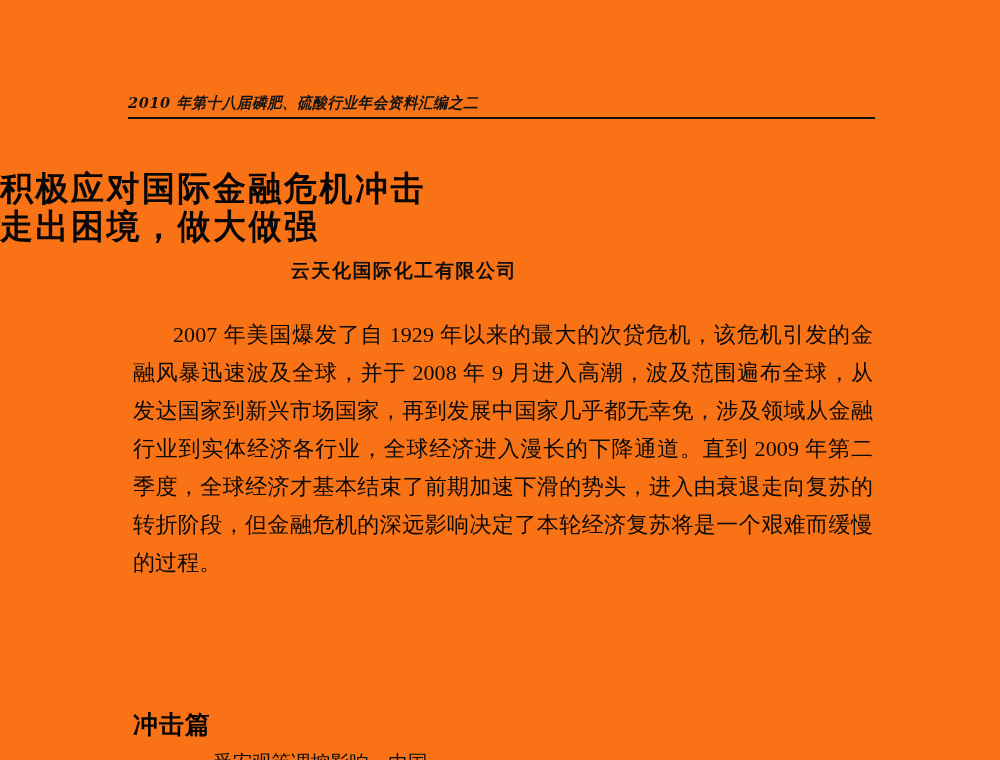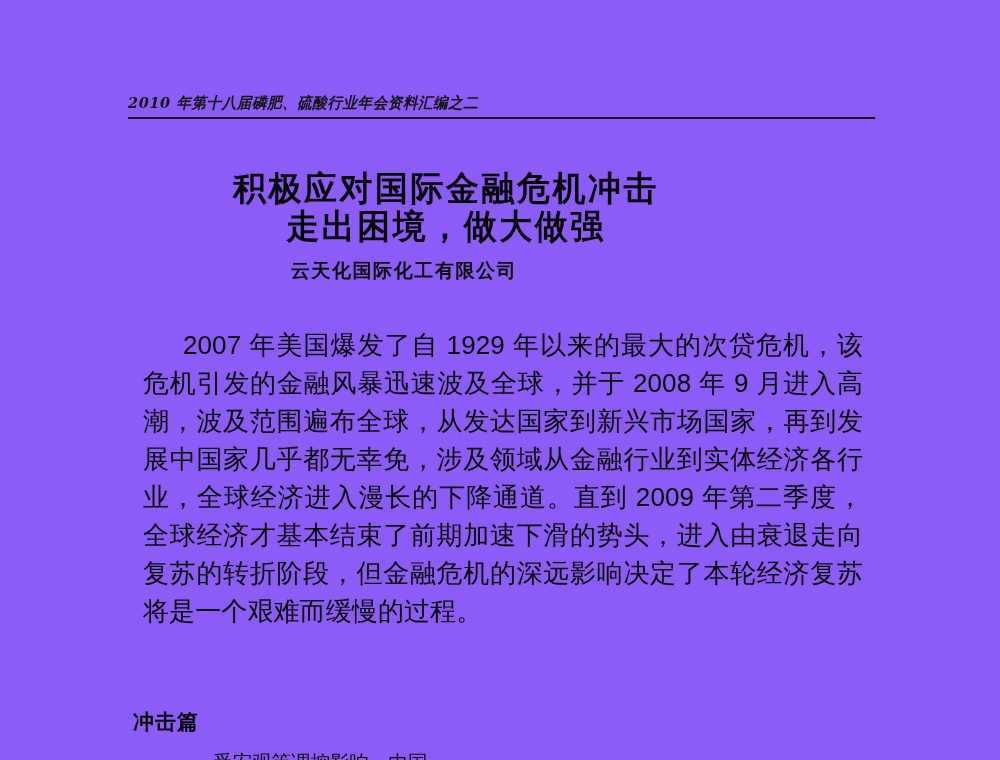--- a/index.html
+++ b/index.html
@@ -13,21 +13,21 @@
     position: relative;
     overflow: hidden;
     font-family: "DejaVu Sans", sans-serif;
     color: #000000;
     -webkit-font-smoothing: none;
   }
 
   .page {
     position: absolute;
     inset: 0;
-    background: #8b5cf6;
+    background: #f97316;
   }
 
   
   .header-zone {
     position: absolute;
     left: 128px;
     top: 92px;
     width: 748px;
   }
   .header-text {
@@ -48,21 +48,20 @@
     background: #111111;
     width: 747px;
   }
 
   
   .title-block {
     position: absolute;
     left: 0;
     top: 170px;
     width: 892px;
-    text-align: center;
   }
   .doc-title-line {
     font-family: "DejaVu Serif", serif;
     font-weight: 700;
     font-size: 33px;
     line-height: 38px;
     letter-spacing: 2.5px;
     color: #070707;
     white-space: nowrap;
     transform: scaleY(1.03);
@@ -82,39 +81,39 @@
   }
 
   
   .body-zone {
     position: absolute;
     left: 133px;
     top: 316px;
     width: 740px;
   }
   .para {
-    font-family: Liberation Sans, sans-serif;
-    font-size: 26px;
+    font-family: Liberation Serif, serif;
+    font-size: 22px;
     line-height: 38px;
     color: #0a0a0a;
     text-align: justify;
     text-justify: inter-ideograph;
     text-indent: 40px;
-    margin: 10px;
+    margin: 0;
     letter-spacing: 0.1px;
     word-break: break-all;
   }
 
   
   .section-heading {
     position: absolute;
     left: 133px;
     top: 708px;
     font-family: "DejaVu Serif", serif;
-    font-size: 21px;
+    font-size: 25px;
     font-weight: 700;
     letter-spacing: 1px;
     color: #060606;
     white-space: nowrap;
   }
 
   
   .clipped-line-wrap {
     position: absolute;
     left: 133px;

